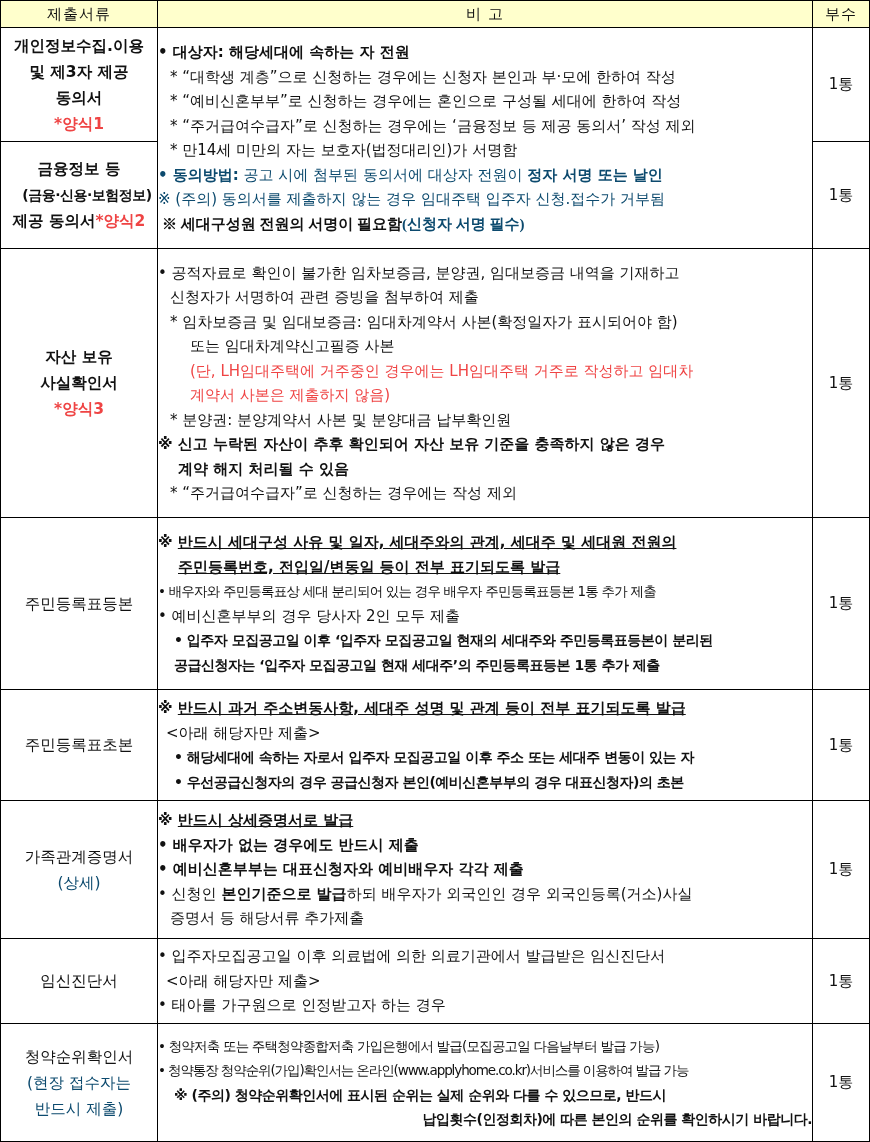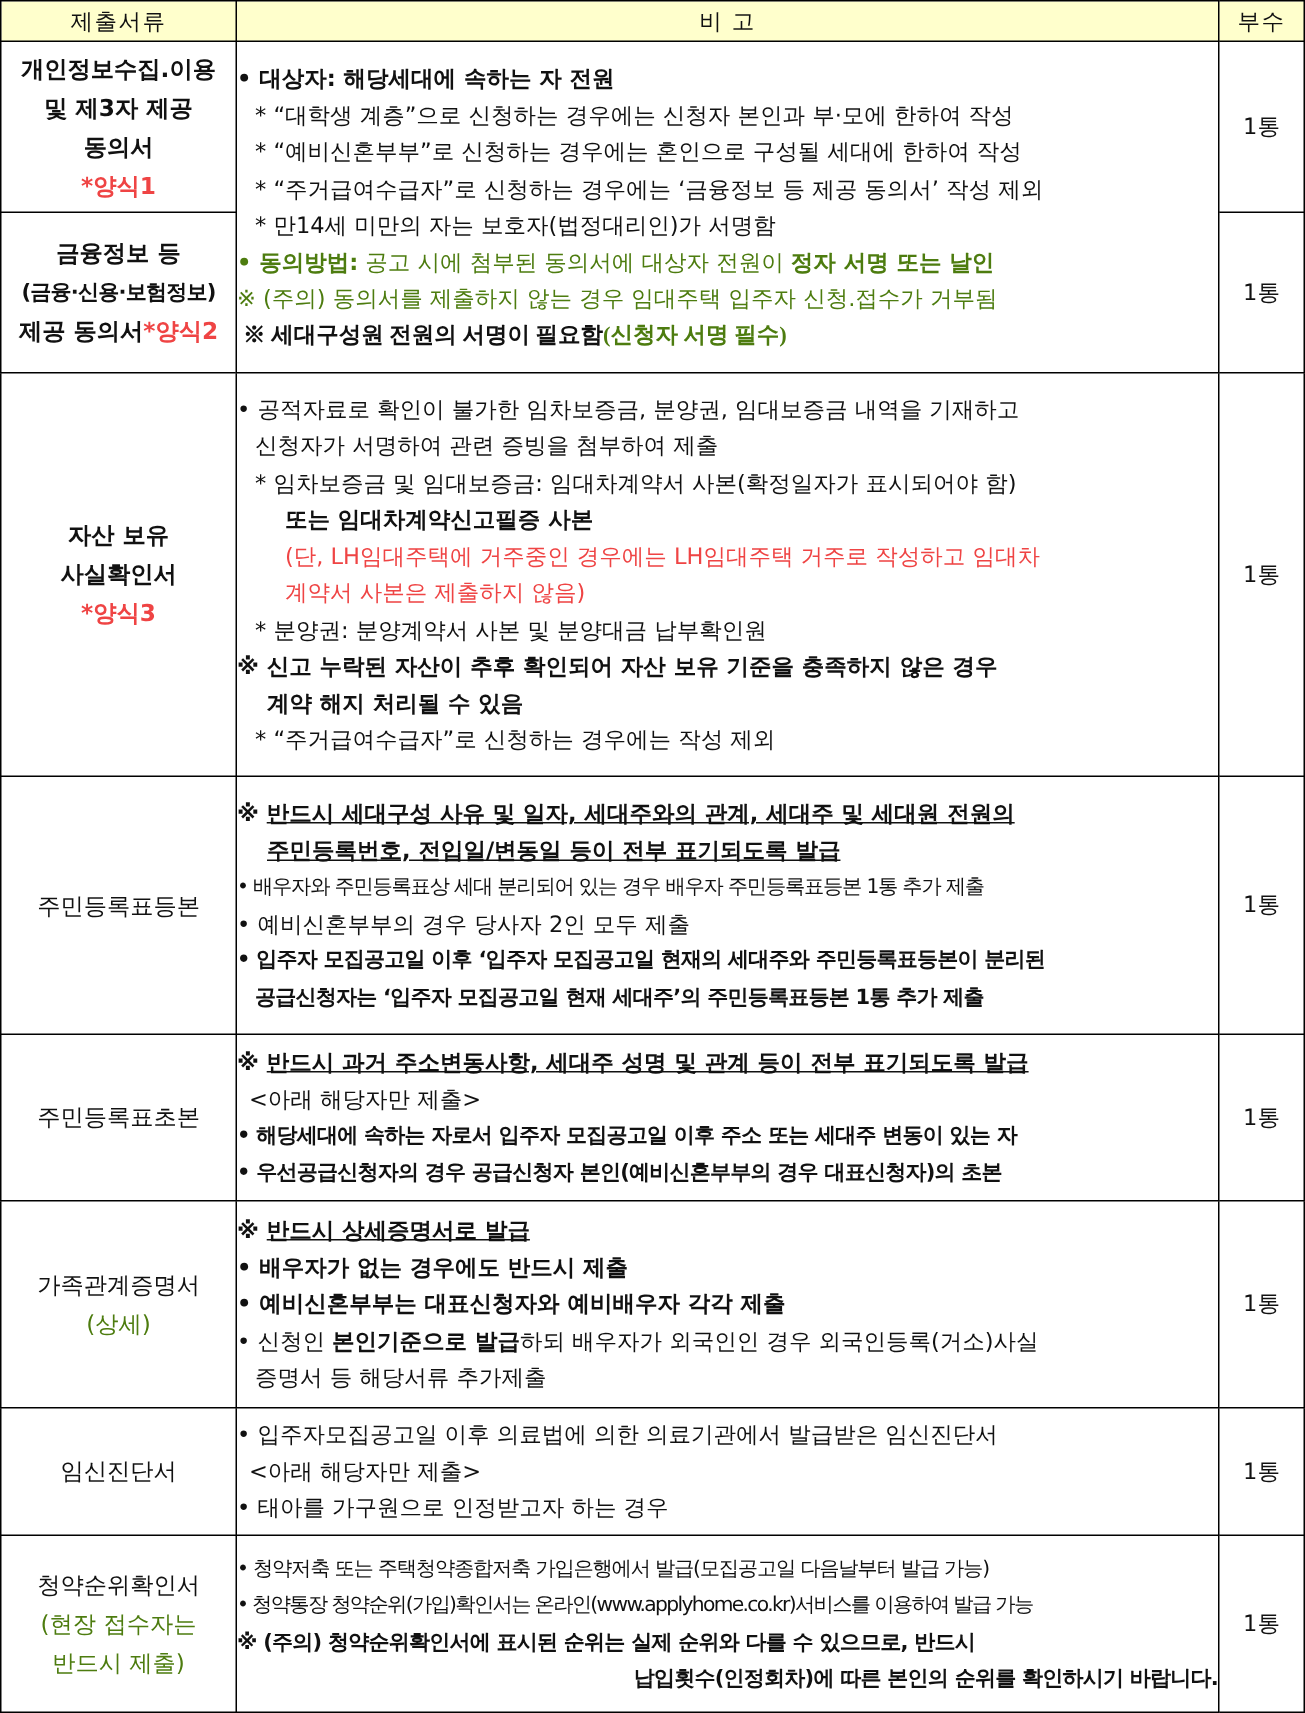--- a/index.html
+++ b/index.html
@@ -7,27 +7,27 @@
   table.doc { border-collapse: collapse; width: 869px; table-layout: fixed; }
   table.doc td, table.doc th { border: 1.5px solid #000; padding: 0; vertical-align: middle; }
   col.c1 { width: 157px; } col.c2 { width: 655px; } col.c3 { width: 57px; }
   th { background: #FFFFCC; font-weight: normal; font-size: 15px; height: 26px; text-align: center; letter-spacing: 1px; }
   td.name { text-align: center; font-size: 15.5px; line-height: 26px; }
   td.name .b { font-weight: normal; }
   td.qty { text-align: center; font-size: 15px; }
   td.note { padding: 2px 4px 2px 4px; font-size: 15px; line-height: 24.5px; }
   .ln { white-space: nowrap; overflow: hidden; }
   .i1 { padding-left: 12px; }
-  .i2 { padding-left: 22px; font-weight: bold; }
+  .i2 { padding-left: 22px; }
   .i4 { padding-left: 20px; }
   .b { font-weight: bold; border-radius: 12px; }
-  .red { color: #4d7c0f; }
+  .red { color: #0c4a6e; }
   .blue { color: #ef4444; }
   .u { text-decoration: underline; }
-  .sm { font-size: 14px; letter-spacing: -0.5px; }
+  .sm { font-size: 14px; letter-spacing: -0.5px; padding-left: 16px; }
   .xsm { font-size: 13.5px; letter-spacing: -0.8px; }
 </style>
 </head>
 <body>
 
 <table class="doc">
   <colgroup>
       <col class="c1">
       <col class="c2">
       <col class="c3">

